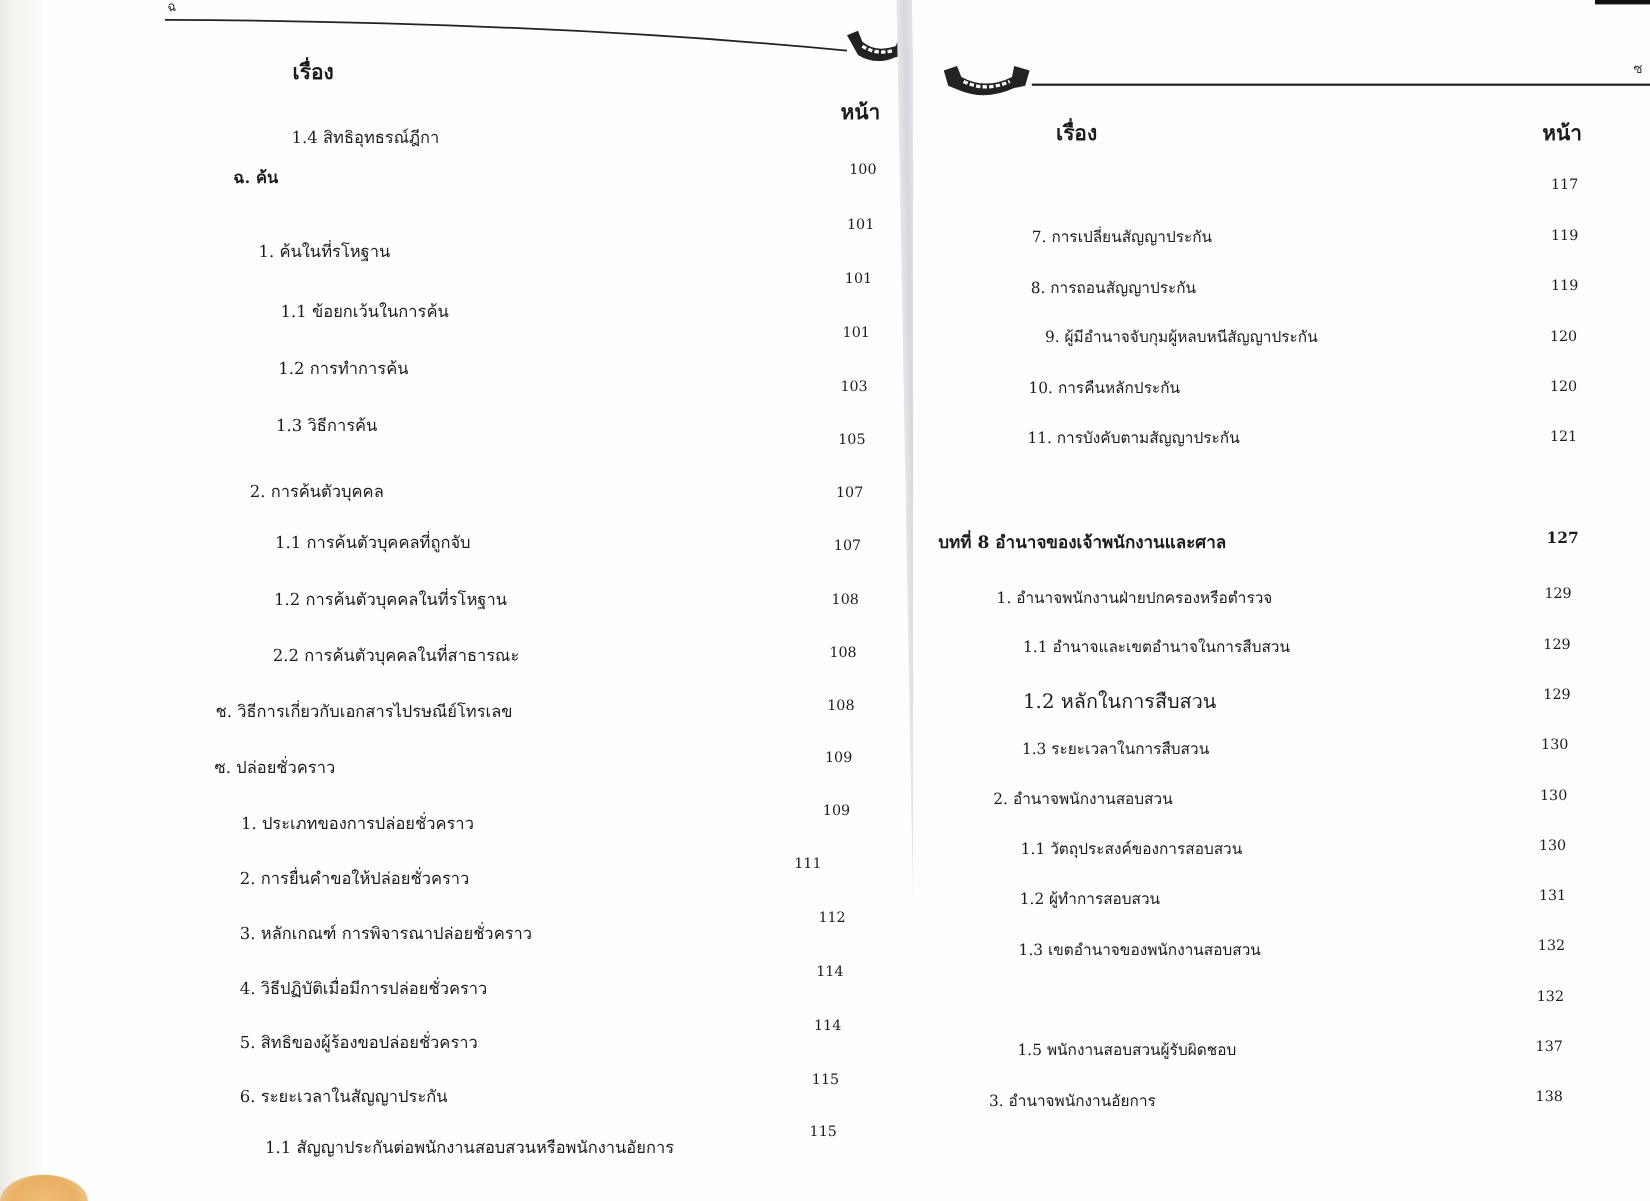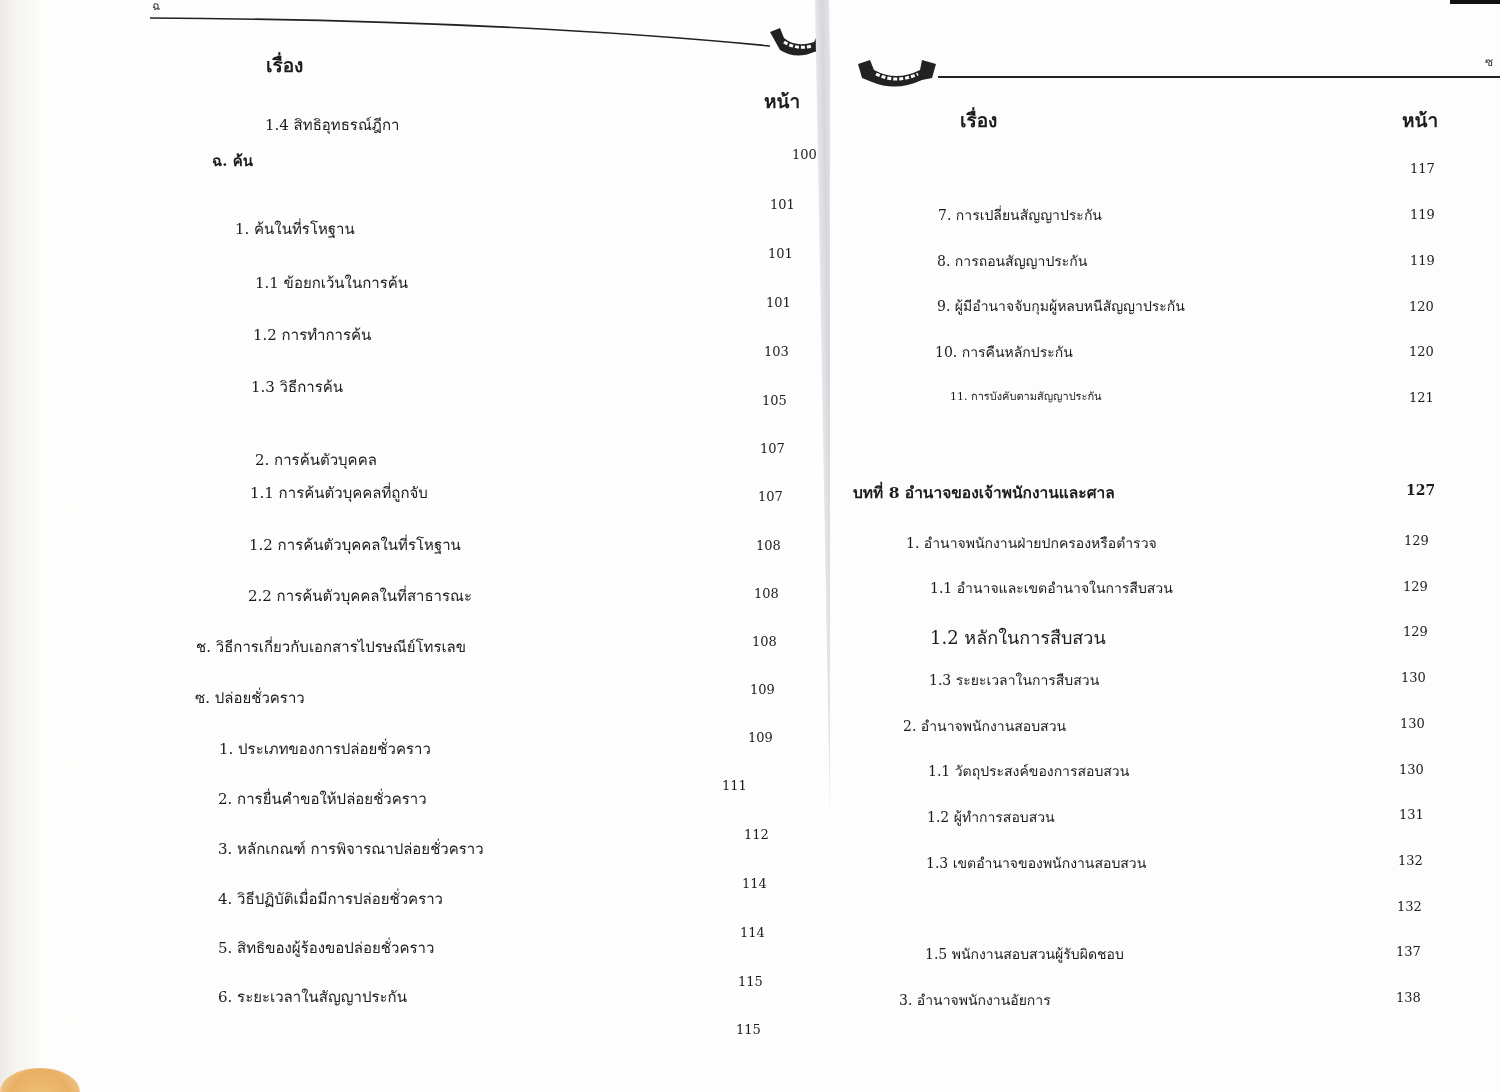--- a/index.html
+++ b/index.html
@@ -58,38 +58,38 @@
 
   <svg class="banner" style="left:766px; top:28px;" width="60" height="36" viewBox="0 0 60 36">
     <path d="M4 4 L14 0 L18 10 Q 30 20 48 14 L52 6 L58 22 L48 24 Q 30 32 14 22 Z" fill="#222"></path>
     <path d="M18 14 Q 30 22 46 18" stroke="#fff" stroke-width="3" fill="none" stroke-dasharray="4 2"></path>
   </svg>
 
   <span class="toc-heading" style="left:266px; top:50px;">เรื่อง</span>
   <span class="toc-heading" style="left:764px; top:86px;">หน้า</span>
 
   <span class="toc-entry" style="left:265px; top:113px;">1.4  สิทธิอุทธรณ์ฎีกา</span>
-  <span class="toc-page" style="left:792px; top:147px;">100</span>
+  <span class="toc-page" style="left:772px; top:147px;">100</span>
 
   <span class="toc-entry" style="left:212px; top:149px;font-weight:bold;">ฉ. ค้น</span>
   <span class="toc-page" style="left:770px; top:197px;">101</span>
 
   <span class="toc-entry" style="left:235px; top:217px;">1.  ค้นในที่รโหฐาน</span>
   <span class="toc-page" style="left:768px; top:246px;">101</span>
 
   <span class="toc-entry" style="left:255px; top:271px;">1.1  ข้อยกเว้นในการค้น</span>
   <span class="toc-page" style="left:766px; top:295px;">101</span>
 
   <span class="toc-entry" style="left:253px; top:323px;">1.2  การทำการค้น</span>
   <span class="toc-page" style="left:764px; top:344px;">103</span>
 
   <span class="toc-entry" style="left:251px; top:375px;">1.3  วิธีการค้น</span>
   <span class="toc-page" style="left:762px; top:393px;">105</span>
 
-  <span class="toc-entry" style="left:227px; top:448px;margin-left:28px;">2.  การค้นตัวบุคคล</span>
+  <span class="toc-entry" style="left:227px; top:435px;">2.  การค้นตัวบุคคล</span>
   <span class="toc-page" style="left:760px; top:441px;">107</span>
 
   <span class="toc-entry" style="left:250px; top:481px;">1.1  การค้นตัวบุคคลที่ถูกจับ</span>
   <span class="toc-page" style="left:758px; top:489px;">107</span>
 
   <span class="toc-entry" style="left:249px; top:533px;">1.2  การค้นตัวบุคคลในที่รโหฐาน</span>
   <span class="toc-page" style="left:756px; top:538px;">108</span>
 
   <span class="toc-entry" style="left:248px; top:584px;">2.2  การค้นตัวบุคคลในที่สาธารณะ</span>
   <span class="toc-page" style="left:754px; top:586px;">108</span>
@@ -111,20 +111,21 @@
 
   <span class="toc-entry" style="left:218px; top:887px;">4.  วิธีปฏิบัติเมื่อมีการปล่อยชั่วคราว</span>
   <span class="toc-page" style="left:742px; top:876px;">114</span>
 
   <span class="toc-entry" style="left:218px; top:936px;">5.  สิทธิของผู้ร้องขอปล่อยชั่วคราว</span>
   <span class="toc-page" style="left:740px; top:925px;">114</span>
 
   <span class="toc-entry" style="left:218px; top:985px;">6.  ระยะเวลาในสัญญาประกัน</span>
   <span class="toc-page" style="left:738px; top:974px;">115</span>
 
+  <span class="toc-entry" style="left:241px; top:1031px;">1.1  สัญญาประกันต่อพนักงานสอบสวนหรือพนักงานอัยการ</span>
   <span class="toc-page" style="left:736px; top:1022px;">115</span>
 </div>
 
 <div class="gutter"></div>
 
 <div class="page page-right">
   <div class="top-right-mark"></div>
 
   <svg class="banner" style="left:26px; top:56px;" width="84" height="38" viewBox="0 0 84 38">
     <path d="M2 8 L14 4 L18 14 Q 40 26 64 14 L66 4 L80 8 L76 22 L66 24 Q 40 36 16 26 L6 22 Z" fill="#222"></path>
@@ -138,27 +139,27 @@
   <span class="toc-heading" style="left:572px; top:105px;">หน้า</span>
 
   <span class="toc-page" style="left:580px; top:161px;">117</span>
 
   <span class="toc-entry" style="left:108px; top:204px; font-size:14px;">7.  การเปลี่ยนสัญญาประกัน</span>
   <span class="toc-page" style="left:580px; top:207px;">119</span>
 
   <span class="toc-entry" style="left:107px; top:250px; font-size:14px;">8.  การถอนสัญญาประกัน</span>
   <span class="toc-page" style="left:580px; top:253px;">119</span>
 
-  <span class="toc-entry" style="left:107px; top:295px; font-size:14px;">9.  ผู้มีอำนาจจับกุมผู้หลบหนีสัญญาประกัน</span>
+  <span class="toc-entry" style="left:120px; top:295px; font-size:14px;">9.  ผู้มีอำนาจจับกุมผู้หลบหนีสัญญาประกัน</span>
   <span class="toc-page" style="left:579px; top:299px;">120</span>
 
   <span class="toc-entry" style="left:105px; top:341px; font-size:14px;">10. การคืนหลักประกัน</span>
   <span class="toc-page" style="left:579px; top:344px;">120</span>
 
-  <span class="toc-entry" style="left:120px; top:387px; font-size:11px;">11. การบังคับตามสัญญาประกัน</span>
+  <span class="toc-entry" style="left:104px; top:387px; font-size:14px;">11. การบังคับตามสัญญาประกัน</span>
   <span class="toc-page" style="left:579px; top:390px;">121</span>
 
   <span class="toc-entry bold" style="left:23px; top:480px;">บทที่  8    อำนาจของเจ้าพนักงานและศาล</span>
   <span class="toc-page bold" style="left:576px; top:482px;">127</span>
 
   <span class="toc-entry" style="left:76px; top:532px; font-size:14px;">1.  อำนาจพนักงานฝ่ายปกครองหรือตำรวจ</span>
   <span class="toc-page" style="left:574px; top:533px;">129</span>
 
   <span class="toc-entry" style="left:100px; top:577px; font-size:14px;">1.1  อำนาจและเขตอำนาจในการสืบสวน</span>
   <span class="toc-page" style="left:573px; top:579px;">129</span>

